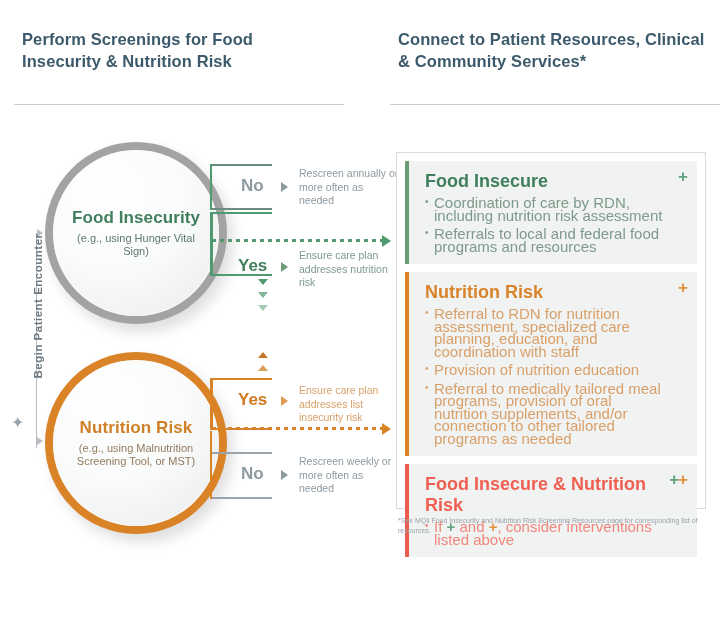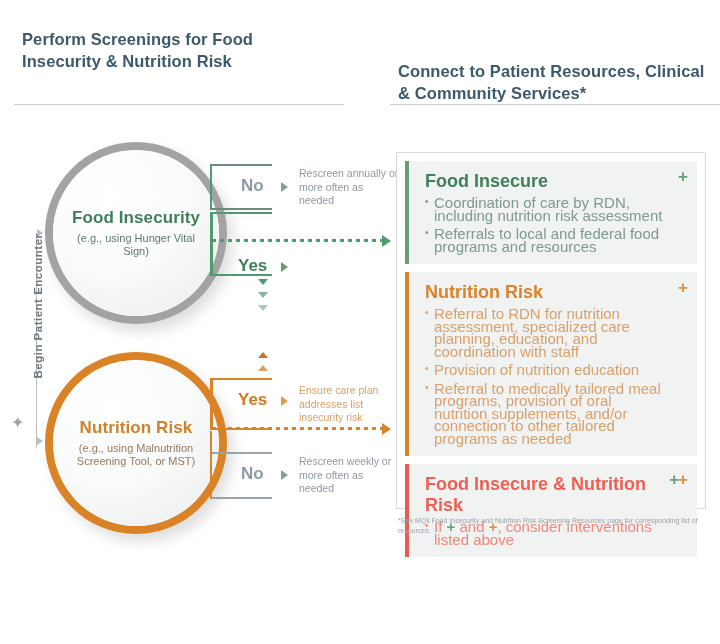--- a/index.html
+++ b/index.html
@@ -19,21 +19,21 @@
   
   .heading {
     position: absolute;
     font-weight: bold;
     font-size: 16.5px;
     line-height: 22px;
     color: #3c5a6b;
     letter-spacing: 0.1px;
   }
   #heading-left  { left: 22px; top: 28px; width: 300px; }
-  #heading-right { left: 398px; top: 28px; width: 310px; margin-top: 32px; }
+  #heading-right { left: 398px; top: 28px; width: 310px; }
 
   .hdr-rule {
     position: absolute;
     height: 1px;
     background: #c9ced2;
     top: 104px;
   }
   #rule-left  { left: 14px; width: 330px; }
   #rule-right { left: 390px; width: 330px; }
 
@@ -267,20 +267,21 @@
   <div class="ln v-line" style="left:210px; top:164px; height:46px; background:#4f9a6f;"></div>
   <div class="answer" style="left:241px; top:176px; color:#8e9aa1;">No</div>
   <div class="tri-right" style="left:281px; top:182px; border-left:7px solid #8e9aa1;"></div>
   <div class="action" style="left:299px; top:167px; color:#8e9aa1;">Rescreen annually or more often as needed</div>
 
   <div class="ln h-line" style="left:210px; top:212px; width:62px; background:#4f9a6f;"></div>
   <div class="ln h-line" style="left:210px; top:274px; width:62px; background:#4f9a6f;"></div>
   <div class="ln v-line" style="left:210px; top:212px; height:64px; background:#4f9a6f; width:3px;"></div>
   <div class="answer" style="left:238px; top:256px; color:#3f7f5b;">Yes</div>
   <div class="tri-right" style="left:281px; top:262px; border-left:7px solid #6a9c78;"></div>
+  <div class="action" style="left:299px; top:249px; color:#7e9a8b;">Ensure care plan addresses nutrition risk</div>
 
   <div class="dotted" style="left:212px; top:239px; width:172px; color:#4f9a6f;"></div>
   <div class="dot-head" style="left:382px; top:235px; color:#4f9a6f;"></div>
 
   <div class="tri-down" style="left:258px; top:279px; border-top:6px solid #4f9a6f;"></div>
   <div class="tri-down" style="left:258px; top:292px; border-top:6px solid #7fb496;"></div>
   <div class="tri-down" style="left:258px; top:305px; border-top:6px solid #a6cbb5;"></div>
 
   <div class="tri-up" style="left:258px; top:352px; border-bottom:6px solid #c5762a;"></div>
   <div class="tri-up" style="left:258px; top:365px; border-bottom:6px solid #dda05c;"></div>

